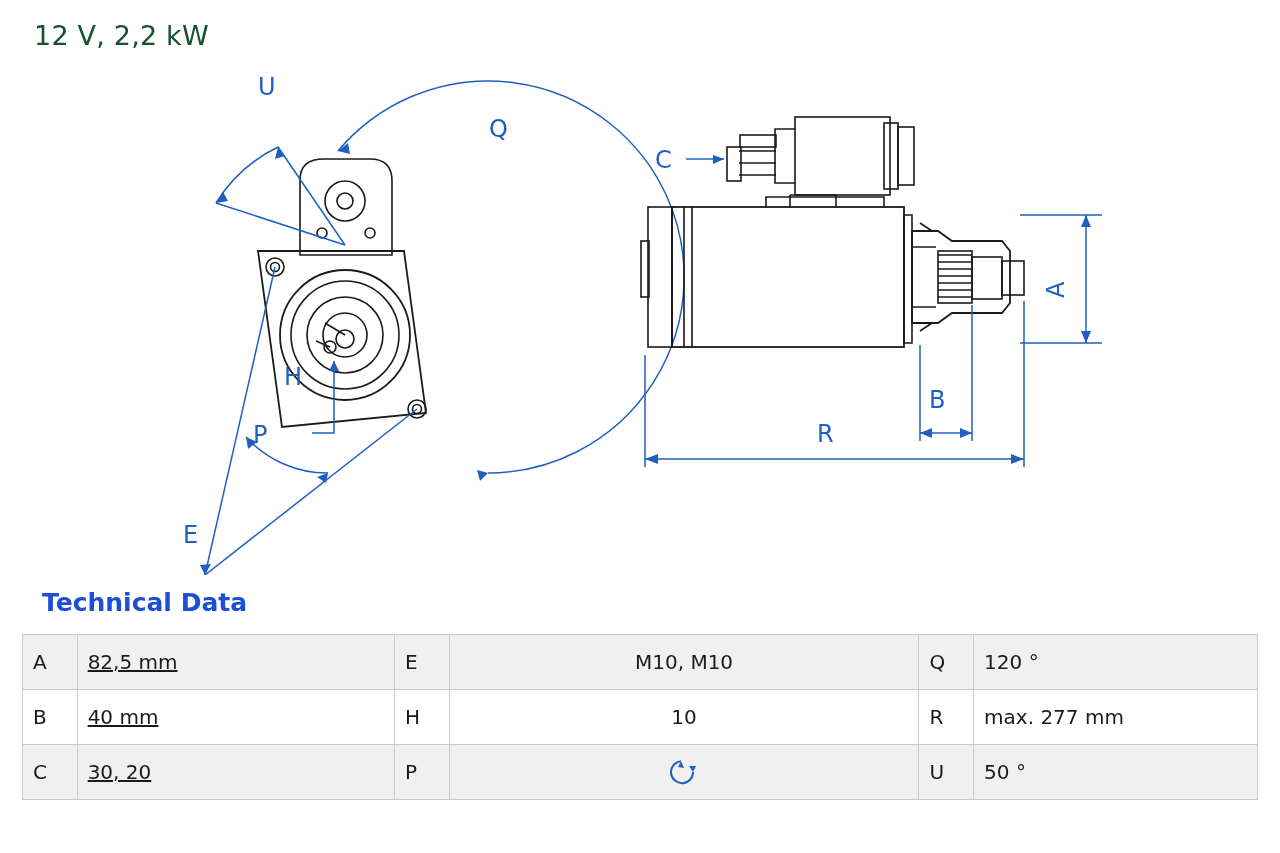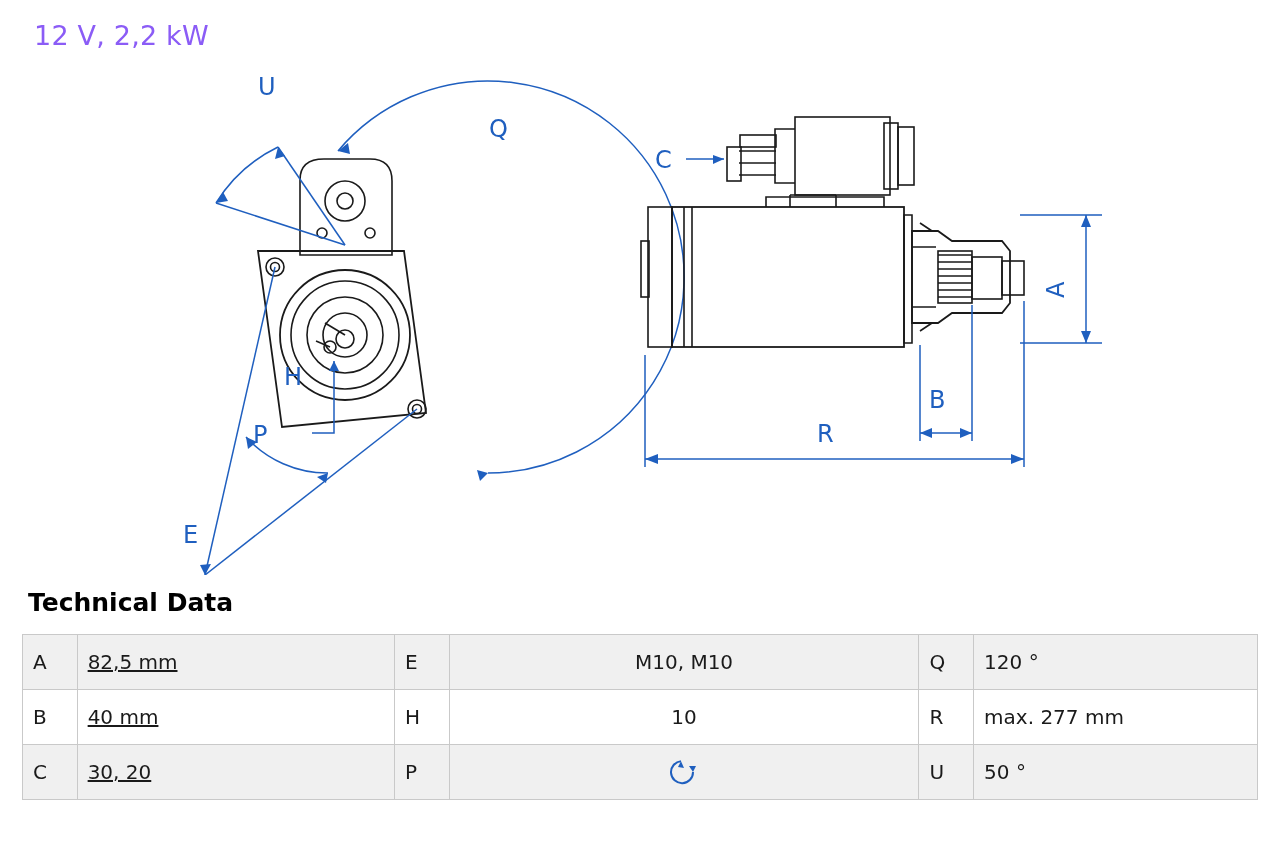--- a/index.html
+++ b/index.html
@@ -20,36 +20,36 @@
     width: 1280px;
     height: 853px;
   }
   .title {
     position: absolute;
     left: 34px;
     top: 20px;
     font-size: 27px;
     font-weight: normal;
     letter-spacing: 0.2px;
-    color: #8b5cf6;
+    color: #14532d;
   }
   .drawing {
     position: absolute;
     left: 0;
     top: 55px;
     width: 1280px;
     height: 520px;
   }
   .tech-heading {
     position: absolute;
-    left: 28px;
+    left: 42px;
     top: 588px;
     font-size: 25px;
     font-weight: bold;
-    color: #000000;
+    color: #1d4ed8;
   }
   table.tech {
     position: absolute;
     left: 22px;
     top: 634px;
     width: 1236px;
     border-collapse: collapse;
     font-size: 20px;
   }
   table.tech tr {

